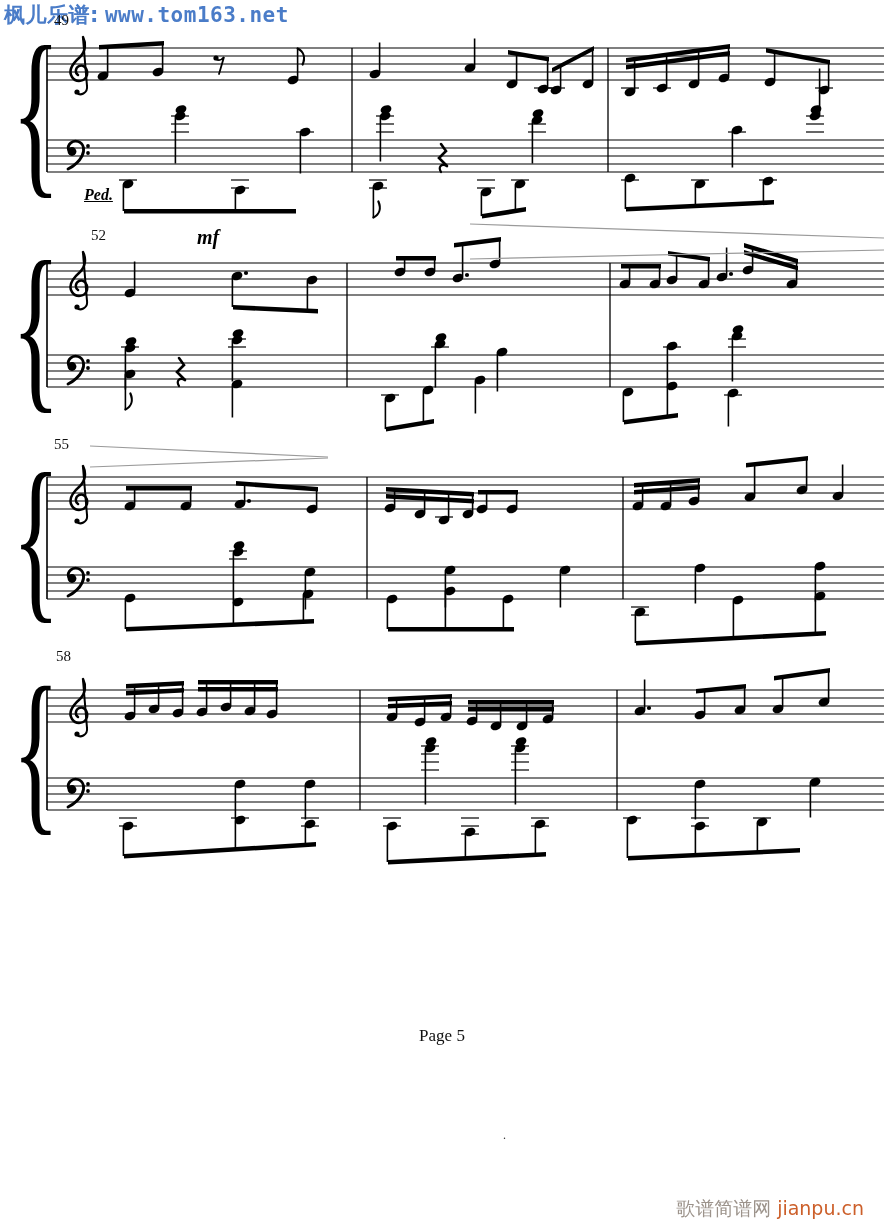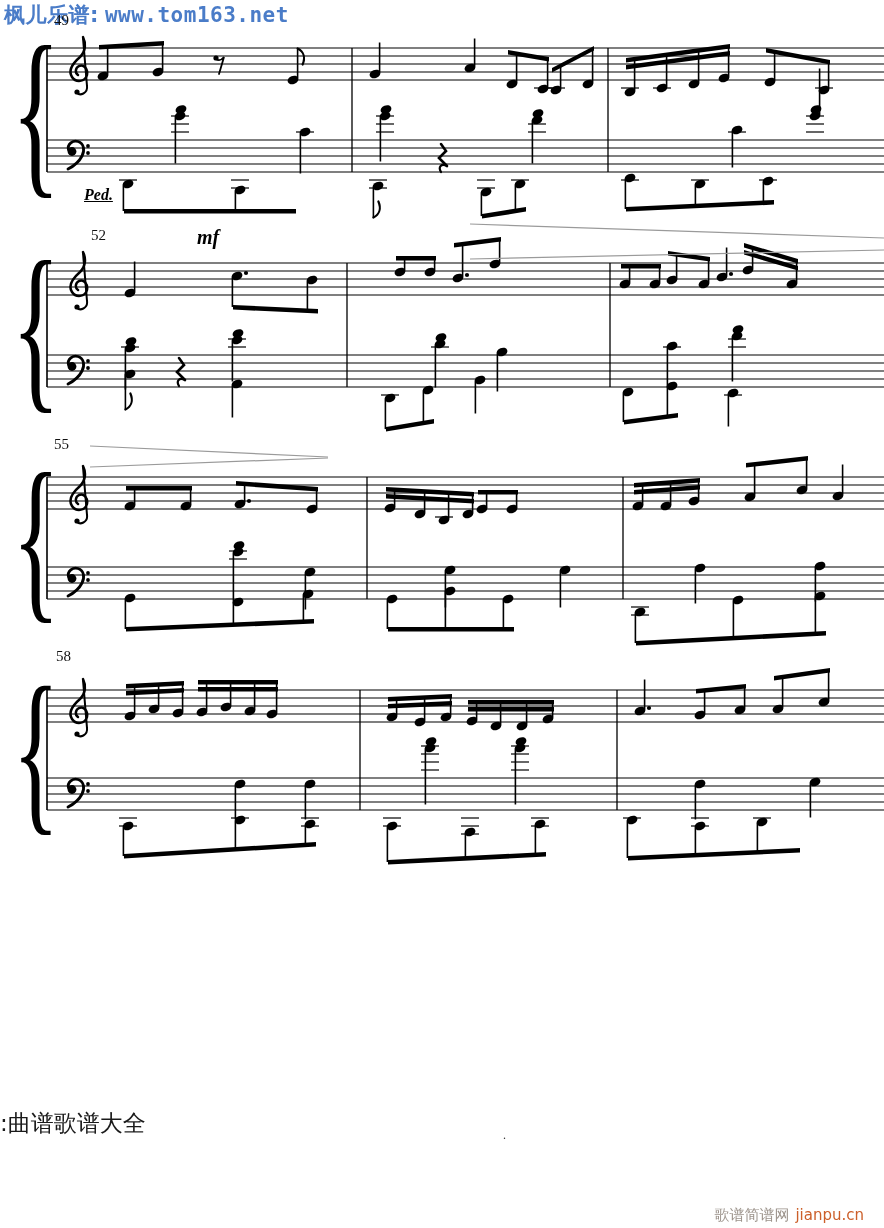--- a/index.html
+++ b/index.html
@@ -13,21 +13,21 @@
   .dyn{position:absolute;font-family:"Liberation Serif", serif;font-style:italic;font-weight:bold;
        font-size:20px;color:#000;}
   .ped{position:absolute;font-family:"Liberation Serif", serif;font-style:italic;font-weight:bold;
        font-size:16px;color:#000;text-decoration:underline;}
   .page-label{position:absolute;left:0;top:1026px;width:884px;text-align:center;
        font-size:17px;color:#111;font-family:"Liberation Serif", serif;}
   .foot-left{position:absolute;left:0px;top:1108px;font-family:"DejaVu Sans", sans-serif;
        font-size:23px;color:#1a1a1a;}
   .foot-dot{position:absolute;left:503px;top:1128px;font-size:12px;color:#333;}
   .foot-right{position:absolute;right:20px;top:1196px;font-family:"DejaVu Sans", sans-serif;
-       font-size:15px;margin-top:10px;}
+       font-size:19px;}
   .foot-right .gray{color:#9c938b;}
   .foot-right .link{color:#cc5f2a;margin-left:6px;text-decoration:none;}
 </style>
 </head>
 <body>
 
 <div id="page">
   <div class="hdr">
     <span>枫儿乐谱:</span><span class="url">www.tom163.net</span>
   </div>
@@ -527,23 +527,21 @@
 
   <div id="labels">
       <div class="measure-num" style="left: 54px; top: 12px;">49</div>
       <div class="measure-num" style="left: 54px; top: 227px; margin-left: 37px;">52</div>
       <div class="measure-num" style="left: 54px; top: 436px;">55</div>
       <div class="measure-num" style="left: 56px; top: 648px;">58</div>
       <div class="dyn" style="left: 197px; top: 226px;">mf</div>
       <div class="ped" style="left: 84px; top: 186px;">Ped.</div>
     </div>
 
-
-  <div class="foot-left">
-    <span>:</span><span>曲谱歌谱大全</span>
-  </div>
+  <div class="page-label">Page 5</div>
+
 
   <div class="foot-dot">.</div>
 
   <div class="foot-right">
     <span class="gray">歌谱简谱网</span><a class="link" href="#">jianpu.cn</a>
   </div>
 </div>
 
 </body></html>

